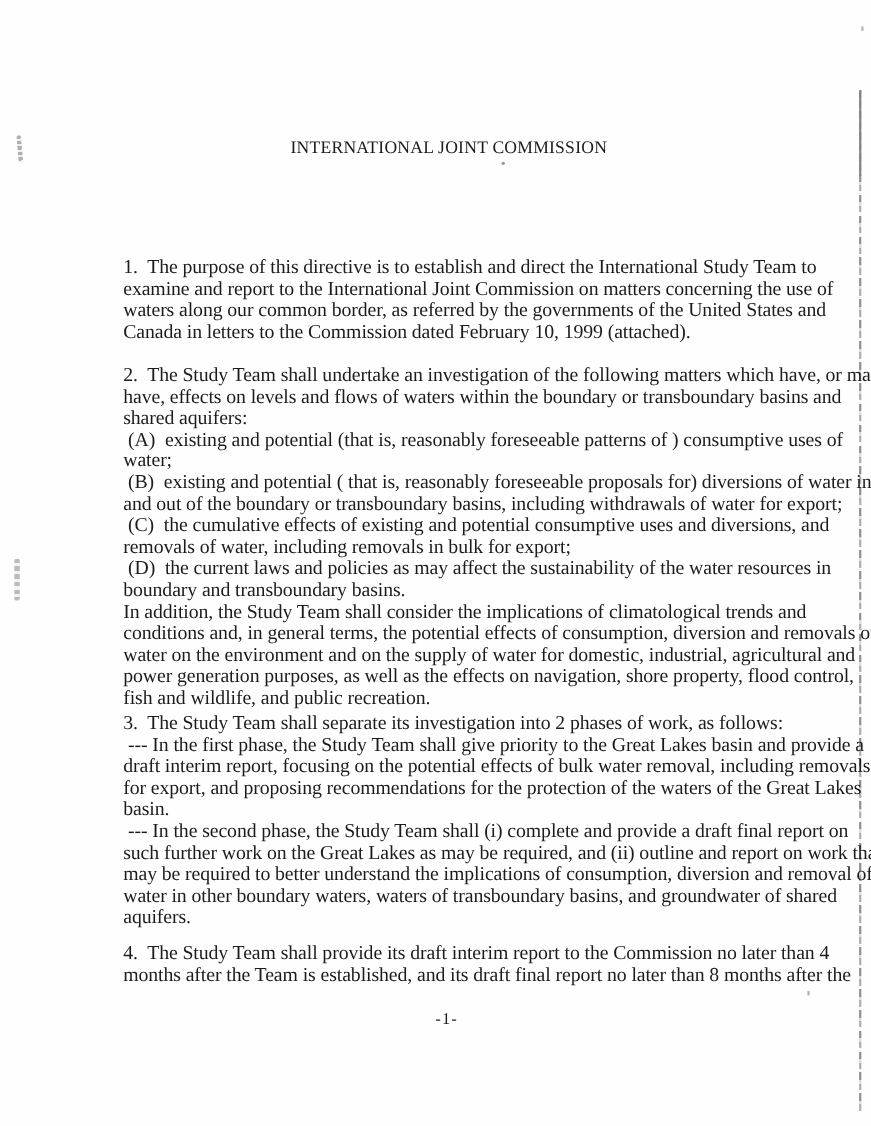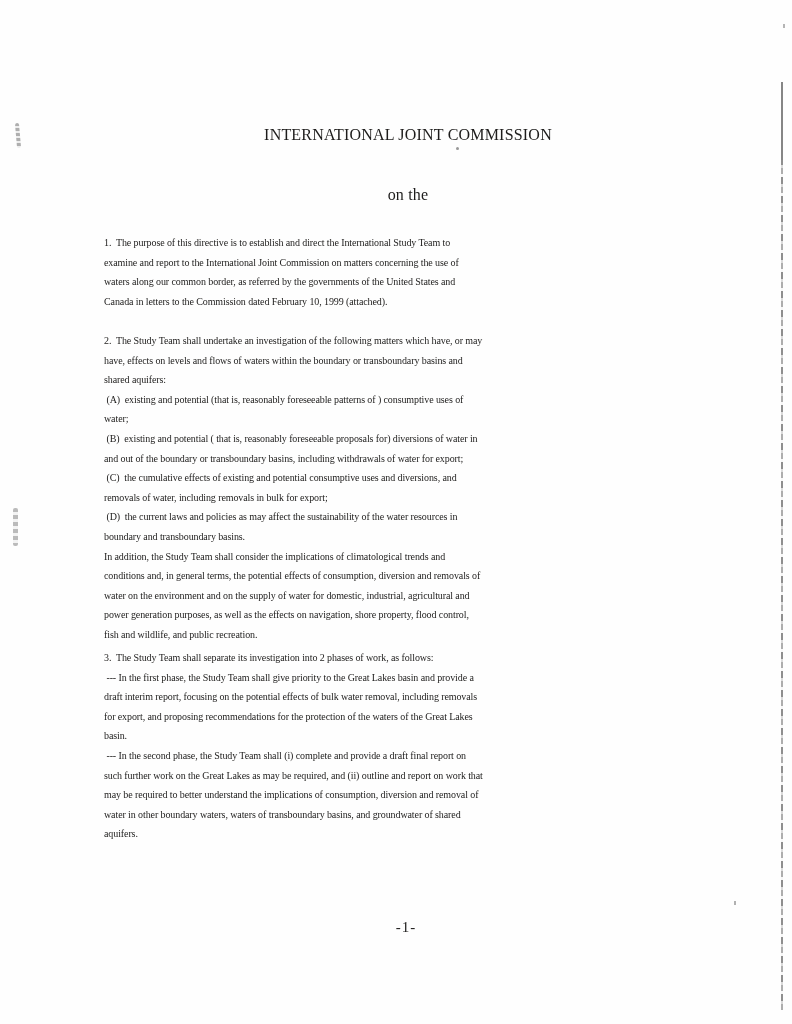--- a/index.html
+++ b/index.html
@@ -26,23 +26,23 @@
     font-size: 16px;
     line-height: 20px;
     white-space: pre;
     letter-spacing: 0.2px;
   }
   .doc-header .spaced {
     margin-top: 14px;
   }
   .para {
     position: absolute;
-    left: 104px;
+    left: 112px;
     width: 660px;
-    font-size: 10px;
+    font-size: 18px;
     line-height: 19.6px;
     white-space: pre;
     letter-spacing: -0.1px;
   }
   #p1 { top: 233px; }
   #p2 { top: 331px; }
   #p3 { top: 648px; }
   #p4 { top: 857px; }
   .footer {
     position: absolute;
@@ -138,21 +138,20 @@
   <div class="scan-line-right"></div>
   <div class="scan-line-right-top"></div>
   <div class="scan-dot-top-right"></div>
   <div class="smudge-left-1"></div>
   <div class="smudge-left-2"></div>
   <div class="speck-a"></div>
   <div class="speck-b"></div>
 
   <div class="doc-header">
     <div>INTERNATIONAL JOINT COMMISSION</div>
-    <div>on the</div>
   </div>
 
   <div id="p1" class="para">1.  The purpose of this directive is to establish and direct the International Study Team to
 examine and report to the International Joint Commission on matters concerning the use of
 waters along our common border, as referred by the governments of the United States and
 Canada in letters to the Commission dated February 10, 1999 (attached).</div>
   <div id="p2" class="para">2.  The Study Team shall undertake an investigation of the following matters which have, or may
 have, effects on levels and flows of waters within the boundary or transboundary basins and
 shared aquifers:
  (A)  existing and potential (that is, reasonably foreseeable patterns of ) consumptive uses of
@@ -171,16 +170,18 @@
   <div id="p3" class="para">3.  The Study Team shall separate its investigation into 2 phases of work, as follows:
  --- In the first phase, the Study Team shall give priority to the Great Lakes basin and provide a
 draft interim report, focusing on the potential effects of bulk water removal, including removals
 for export, and proposing recommendations for the protection of the waters of the Great Lakes
 basin.
  --- In the second phase, the Study Team shall (i) complete and provide a draft final report on
 such further work on the Great Lakes as may be required, and (ii) outline and report on work that
 may be required to better understand the implications of consumption, diversion and removal of
 water in other boundary waters, waters of transboundary basins, and groundwater of shared
 aquifers.</div>
+  <div id="p4" class="para">4.  The Study Team shall provide its draft interim report to the Commission no later than 4
+months after the Team is established, and its draft final report no later than 8 months after the</div>
 
   <div class="footer">-1-</div>
 
 </div>
 
 </body></html>

